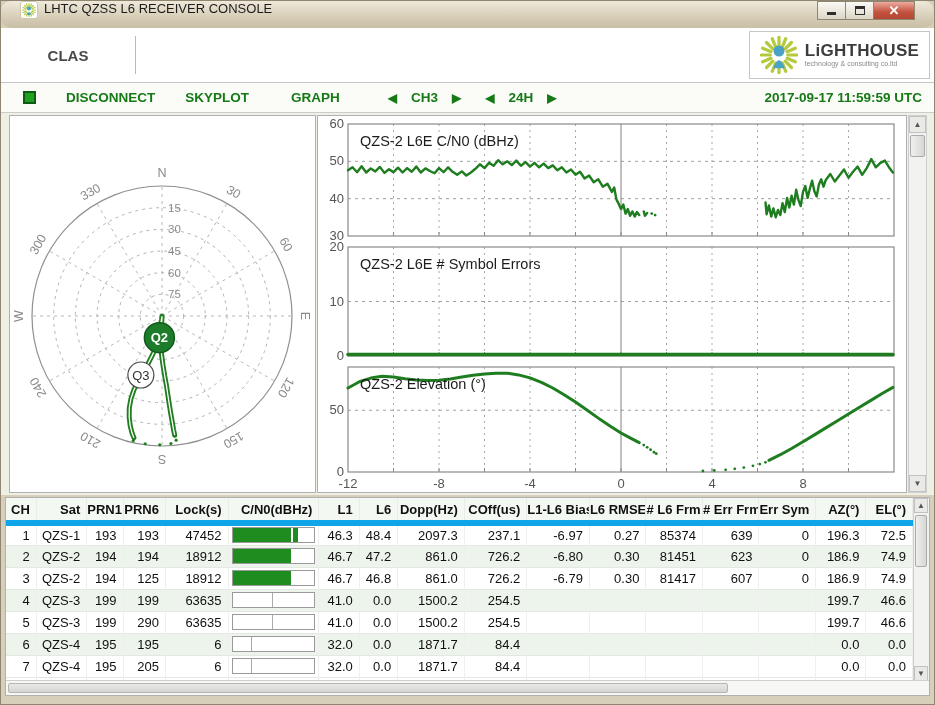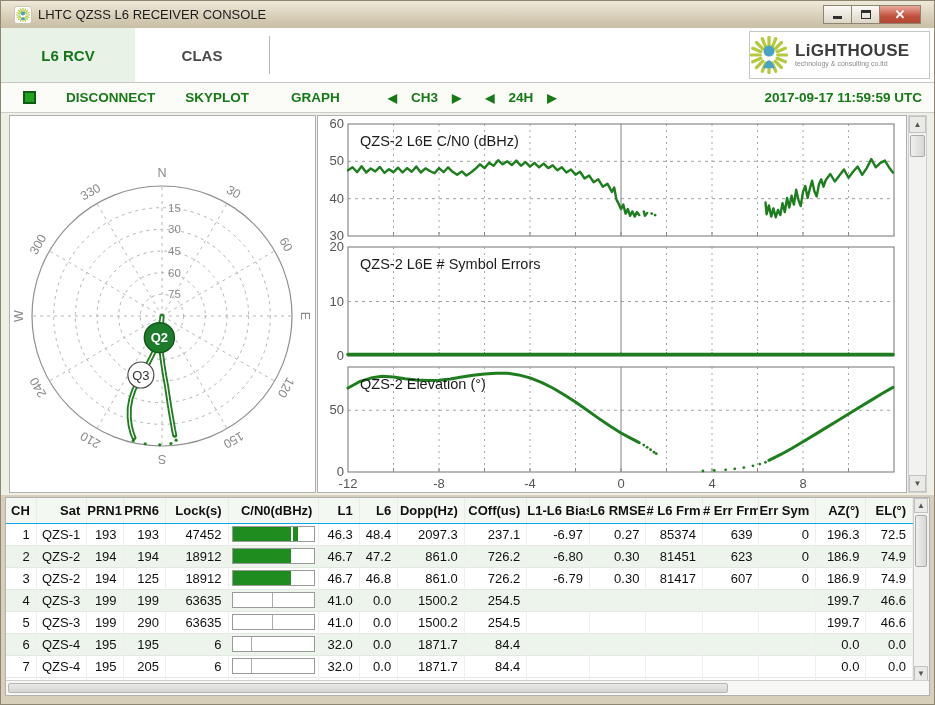--- a/index.html
+++ b/index.html
@@ -3,43 +3,43 @@
 <meta charset="utf-8">
 <style>
   * { box-sizing: border-box; margin: 0; padding: 0; }
   html,body { background:#9a9a9a; }
   .window {
     position: relative; width: 935px; height: 705px;
     font-family: "Liberation Sans", sans-serif;
     background:#d8cfba; border:1px solid #8f8672; overflow:hidden;
   }
   
-  .titlebar { height:27px; display:flex; align-items:center; padding:0 13px;
-    background:linear-gradient(#efe9da, #d3c9b2 70%, #c9bfa6); }
+  .titlebar { height:27px; display:flex; padding:0 19px;
+    background:linear-gradient(#efe9da, #d3c9b2 70%, #c9bfa6);border-radius:10px; }
   .title-icon { width:18px; height:18px; background:#fff; border:1px solid #cfc7b2;
     border-radius:3px; margin-right:6px; display:flex; align-items:center; justify-content:center; }
   .title-text { font-size:13px; color:#1c1c1c; }
   .win-buttons { margin-left:auto; display:flex; }
   .win-btn { width:29px; height:19px; border:1px solid #8f8672; margin-left:-1px;
     background:linear-gradient(#fbfaf5,#dcd6c6); display:flex; align-items:center; justify-content:center; cursor:default; }
   .win-btn.close { width:42px; background:linear-gradient(#eca99c,#c2513d 60%,#b34734);
     color:#fff; font-weight:bold; font-size:13px; }
   .icon-min { width:9px; height:8px; border-bottom:3px solid #2e2e2e; }
   .icon-max { width:10px; height:9px; border:1px solid #2e2e2e; border-top:3px solid #2e2e2e; }
   
   .menubar { height:55px; background:#fff; display:flex; align-items:stretch;
     border-bottom:1px solid #c6c6c6; }
   .menu-tab { width:134px; display:flex; align-items:center; justify-content:center;
     font-size:15px; font-weight:bold; color:#4a4a4a; cursor:default; }
   .menu-tab.active { background:#e9f2e6; color:#15751a; }
   .menu-sep { width:1px; background:#b9b9b9; margin:8px 0; }
   .menu-exit { width:60px; display:flex; align-items:center; justify-content:center;
     font-size:15px; font-weight:bold; color:#4a4a4a; }
   .logo-box { margin:3px 4px 3px 2px; width:181px; border:1px solid #c6c6c6;
-    display:flex; align-items:center; gap:7px; background:#fff; }
+    display:flex; align-items:center; justify-content:center; gap:7px; background:#fff; }
   .logo-texts { display:flex; flex-direction:column; line-height:1.05; }
   .logo-title { font-size:17px; font-weight:bold; color:#3c3c3c; letter-spacing:0.3px; }
   .logo-sub { font-size:7px; color:#8a8a8a; }
   
   .toolbar { height:30px; background:#fbfbf7; border-bottom:1px solid #cccccc;
     display:flex; align-items:center; font-weight:bold; font-size:13.5px; color:#157a15; }
   .led { width:13px; height:13px; background:#22a022; border:2px solid #0d5c12; margin-left:22px; }
   .tb-item { margin-left:30px; cursor:default; }
   .tb-arrow { margin-left:22px; font-size:12px; cursor:default; }
   .tb-arrow.tight { margin-left:14px; }
@@ -56,21 +56,21 @@
   .sb-btn { position:absolute; left:0; width:17px; height:17px; background:#e9e9e6;
     border:1px solid #c2c2c2; color:#555; font-size:8px; display:flex; align-items:center;
     justify-content:center; cursor:default; }
   .sb-thumb { position:absolute; left:1px; width:15px; background:linear-gradient(90deg,#efefef,#d7d7d4);
     border:1px solid #ababab; border-radius:2px; }
   
   .table-area { margin:2px 4px 0 4px; background:#fff; border:1px solid #b0b0b0; height:199px; position:relative; }
   .table-scroll { height:183px; overflow:hidden; }
   table { border-collapse:collapse; table-layout:fixed; width:calc(100% - 16px); font-size:13px; }
   th { font-weight:bold; text-align:right; padding:0 6px 0 0; height:25px;
-    background:#f4f8f2; border-bottom:1px solid #0ea5e9; border-right:1px solid #e9ece8; color:#101010; white-space:nowrap; overflow:hidden;}
+    background:#f4f8f2; border-bottom:6px solid #0ea5e9; border-right:1px solid #e9ece8; color:#101010; white-space:nowrap; overflow:hidden;}
   td { text-align:right; padding:0 6px 0 0; height:22px; border-top:1px solid #e3e8e2;
     border-right:1px solid #eef0ed; color:#101010; white-space:nowrap; overflow:hidden; }
   tr.stripe td { background:#edf4ec; }
   td.bar-cell { padding:0 3px; }
   .bar { position:relative; height:16px; border:1px solid #9a9a9a; background:#fff; }
   .bar-fill { position:absolute; left:0; top:0; bottom:0; background:#1e8c1e; }
   .bar-slit { position:absolute; top:0; bottom:0; width:2px; background:#fff; }
   .bar-marker { position:absolute; top:0; bottom:0; width:1px; background:#ababab; }
   .tbl-vscroll { position:absolute; right:0; top:0; width:16px; height:183px;
     background:#f2f2f0; border-left:1px solid #cfcfcf; }
@@ -117,21 +117,20 @@
           <div class="icon-max"></div>
         </div>
       <div class="win-btn close">
           <span>✕</span>
         </div>
     </div>
   </div>
 
   <div class="menubar">
     <div id="menu-tabs" style="display:flex">
-        <div class="menu-tab active">L6 RCV</div>
         <div class="menu-tab">CLAS</div>
       </div>
     <div class="menu-sep"></div>
     <div style="flex:1"></div>
     <div class="logo-box">
       <svg width="38" height="38" viewBox="-10 -10 20 20" id="logo-burst">
           <line x1="0" y1="-4.6" x2="0" y2="-9.3" stroke="#b5c93c" stroke-width="1.7" stroke-linecap="round"></line>
           <line x1="1.760343788879413" y1="-4.249845849551918" x2="3.558955920995335" y2="-8.592079652354967" stroke="#b5c93c" stroke-width="1.7" stroke-linecap="round"></line>
           <line x1="3.252691193458118" y1="-3.2526911934581184" x2="6.576093065034892" y2="-6.576093065034893" stroke="#b5c93c" stroke-width="1.7" stroke-linecap="round"></line>
           <line x1="4.249845849551918" y1="-1.7603437888794131" x2="8.592079652354967" y2="-3.5589559209953356" stroke="#b5c93c" stroke-width="1.7" stroke-linecap="round"></line>

